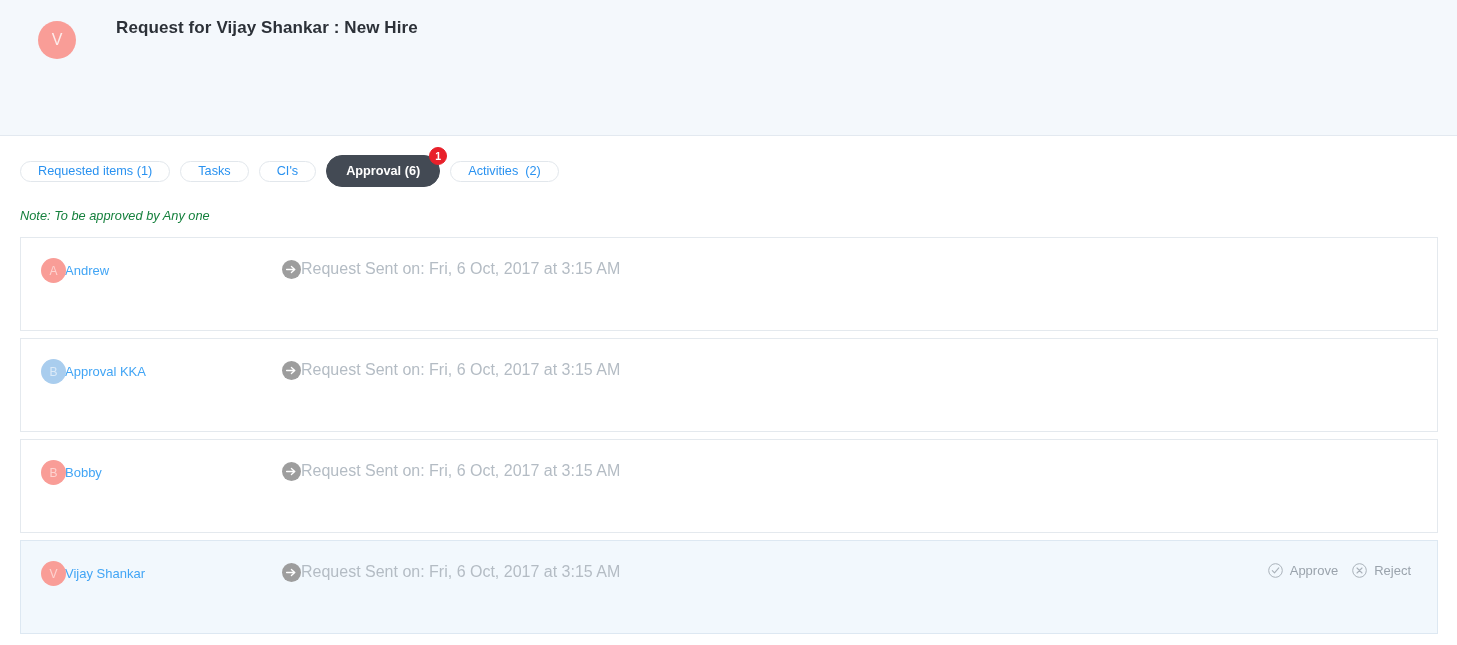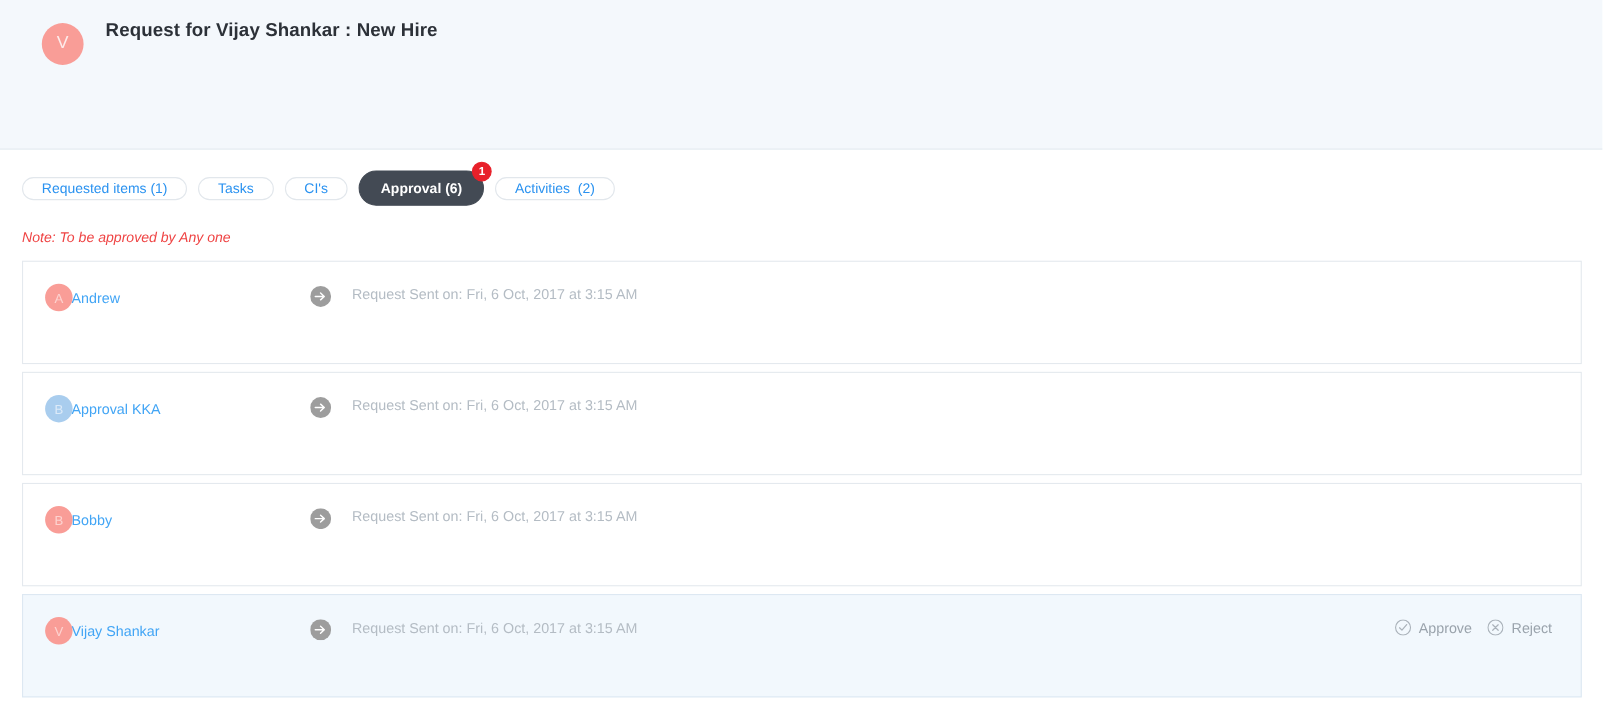--- a/index.html
+++ b/index.html
@@ -25,21 +25,21 @@
   .header-avatar {
     width: 38px; height: 38px; border-radius: 50%;
     background: #f99d97;
     color: #fdeceb;
     font-size: 16px;
     display: flex; align-items: center; justify-content: center;
     flex: 0 0 auto;
     margin-left: 18px;
     margin-top: 3px;
   }
-  .header-body { margin-left: 20px; padding-top: 0px; text-align: center; }
+  .header-body { margin-left: 40px; padding-top: 0px; text-align: center; }
   .header-title {
     font-size: 17px;
     font-weight: bold;
     color: #2c3138;
     letter-spacing: .1px;
     margin: 0 0 8px 0;
     line-height: 20px;
   }
   .header-sub {
     font-size: 13.5px;
@@ -95,21 +95,21 @@
     font-size: 10.5px;
     font-weight: bold;
     display: flex; align-items: center; justify-content: center;
     border: 1px solid #e8202a;
   }
 
   
   .note {
     font-size: 12.8px;
     font-style: italic;
-    color: #ef4444;
+    color: #15803d;
     padding: 21px 0 0 20px;
   }
 
   
   .cards { padding: 14px 19px 0 20px; }
   .card {
     position: relative;
     border: 1px solid #e4e9ee;
     background: #ffffff;
     height: 94px;
@@ -148,22 +148,21 @@
 
   .card-arrow {
     padding-top: 22px;
     margin-left: 21px;
     flex: 0 0 auto;
   }
   .arrow-circle { display: block; }
 
   .card-status {
     padding-top: 22px;
-    margin-left: 19px;
-    font-size: 13px;
+    font-size: 16px;
     color: #b4bcc4;
     white-space: nowrap;
     flex: 1 1 auto;
   }
 
   .card-actions {
     display: flex;
     align-items: flex-end;
     gap: 14px;
     padding-top: 22px;

